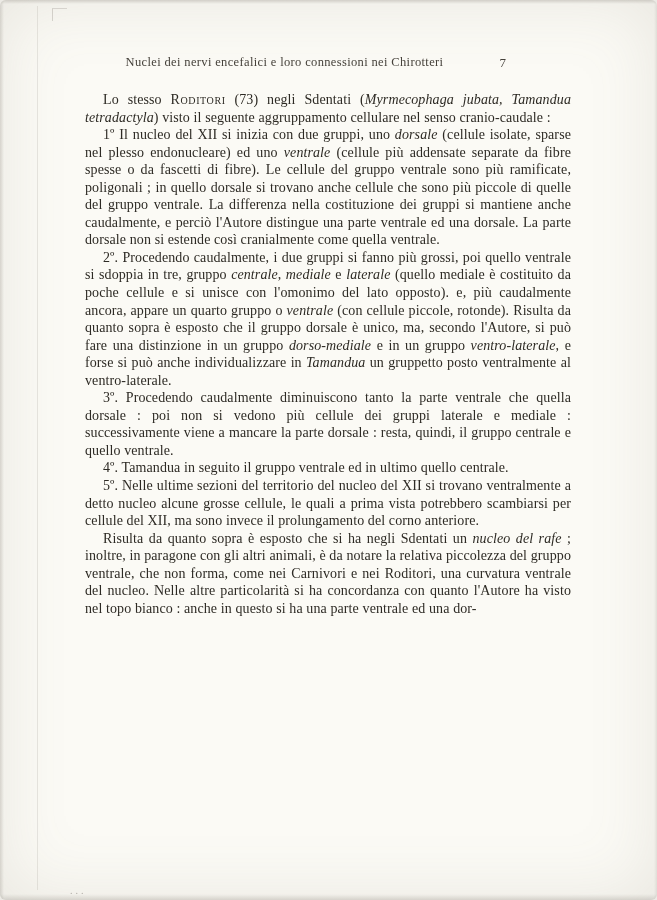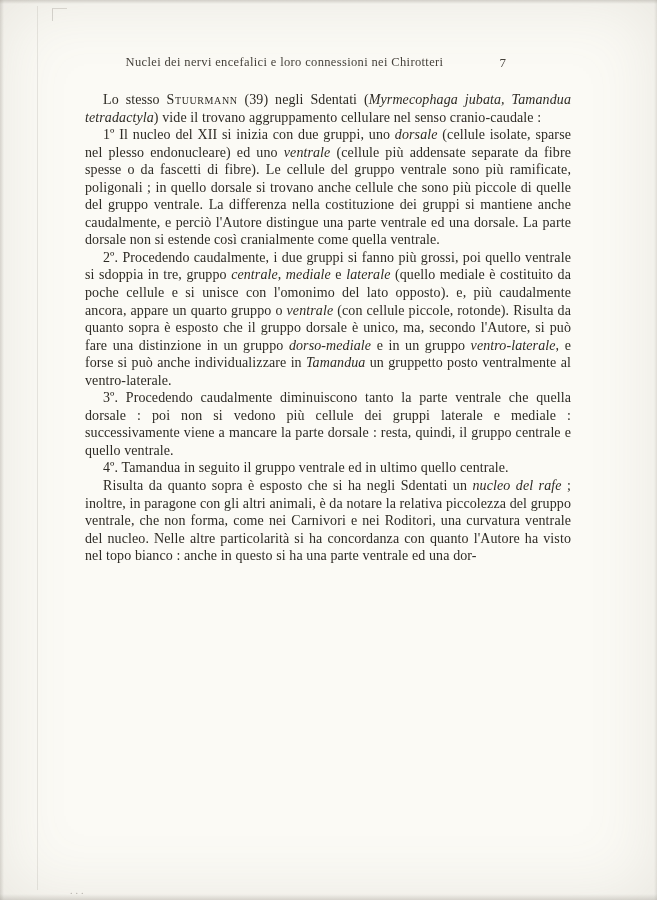--- a/index.html
+++ b/index.html
@@ -14,20 +14,21 @@
     background:#eceae5;
     font-family:"Liberation Serif", serif;
     overflow:hidden;
   }
   .scan{
     position:relative;
     width:657px;height:900px;
     background:var(--paper);
     box-shadow:inset 0 0 70px rgba(120,113,100,0.14);
     overflow:hidden;
+    border-radius:6px;
   }
   
   .edge-top{
     position:absolute;top:0;left:0;right:0;height:4px;
     background:linear-gradient(to bottom, rgba(150,145,136,0.35), rgba(150,145,136,0));
   }
   .edge-left{
     position:absolute;top:0;bottom:0;left:0;width:4px;
     background:linear-gradient(to right, rgba(150,145,136,0.30), rgba(150,145,136,0));
   }
@@ -94,23 +95,24 @@
   <div class="edge-right"></div>
   <div class="gutter-line"></div>
   <div class="corner-mark"></div>
 
   <div class="page-header">
     <div class="running-title">Nuclei dei nervi encefalici e loro connessioni nei Chirotteri</div>
     <div class="page-number">7</div>
   </div>
 
   <div class="page-body">
-      <p class="indent"><span>Lo stesso </span><span class="smallcaps">Stuurmann</span><span> (39) negli Sdentati (</span><span class="italic">Myrmecophaga jubata, Tamandua tetradactyla</span><span>) vide il trovano aggruppamento cellulare nel senso cranio-caudale :</span></p>
+      <p class="indent"><span>Lo stesso </span><span class="smallcaps">Roditori</span><span> (73) negli Sdentati (</span><span class="italic">Myrmecophaga jubata, Tamandua tetradactyla</span><span>) visto il seguente aggruppamento cellulare nel senso cranio-caudale :</span></p>
       <p class="indent"><span>1º Il nucleo del XII si inizia con due gruppi, uno </span><span class="italic">dorsale</span><span> (cellule isolate, sparse nel plesso endonucleare) ed uno </span><span class="italic">ventrale</span><span> (cellule più addensate separate da fibre spesse o da fascetti di fibre). Le cellule del gruppo ventrale sono più ramificate, poligonali ; in quello dorsale si trovano anche cellule che sono più piccole di quelle del gruppo ventrale. La differenza nella costituzione dei gruppi si mantiene anche caudalmente, e perciò l'Autore distingue una parte ventrale ed una dorsale. La parte dorsale non si estende così cranialmente come quella ventrale.</span></p>
       <p class="indent"><span>2º. Procedendo caudalmente, i due gruppi si fanno più grossi, poi quello ventrale si sdoppia in tre, gruppo </span><span class="italic">centrale</span><span>, </span><span class="italic">mediale</span><span> e </span><span class="italic">laterale</span><span> (quello mediale è costituito da poche cellule e si unisce con l'omonimo del lato opposto). e, più caudalmente ancora, appare un quarto gruppo o </span><span class="italic">ventrale</span><span> (con cellule piccole, rotonde). Risulta da quanto sopra è esposto che il gruppo dorsale è unico, ma, secondo l'Autore, si può fare una distinzione in un gruppo </span><span class="italic">dorso-mediale</span><span> e in un gruppo </span><span class="italic">ventro-laterale</span><span>, e forse si può anche individualizzare in </span><span class="italic">Tamandua</span><span> un gruppetto posto ventralmente al ventro-laterale.</span></p>
       <p class="indent"><span>3º. Procedendo caudalmente diminuiscono tanto la parte ventrale che quella dorsale : poi non si vedono più cellule dei gruppi laterale e mediale : successivamente viene a mancare la parte dorsale : resta, quindi, il gruppo centrale e quello ventrale.</span></p>
       <p class="indent"><span>4º. Tamandua in seguito il gruppo ventrale ed in ultimo quello centrale.</span></p>
+      <p class="indent"><span>5º. Nelle ultime sezioni del territorio del nucleo del XII si trovano ventralmente a detto nucleo alcune grosse cellule, le quali a prima vista potrebbero scambiarsi per cellule del XII, ma sono invece il prolungamento del corno anteriore.</span></p>
       <p class="indent"><span>Risulta da quanto sopra è esposto che si ha negli Sdentati un </span><span class="italic">nucleo del rafe</span><span> ; inoltre, in paragone con gli altri animali, è da notare la relativa piccolezza del gruppo ventrale, che non forma, come nei Carnivori e nei Roditori, una curvatura ventrale del nucleo. Nelle altre particolarità si ha concordanza con quanto l'Autore ha visto nel topo bianco : anche in questo si ha una parte ventrale ed una dor-</span></p>
     </div>
 
   <div class="smudge">...</div>
 
 </div>
 
 </body></html>

